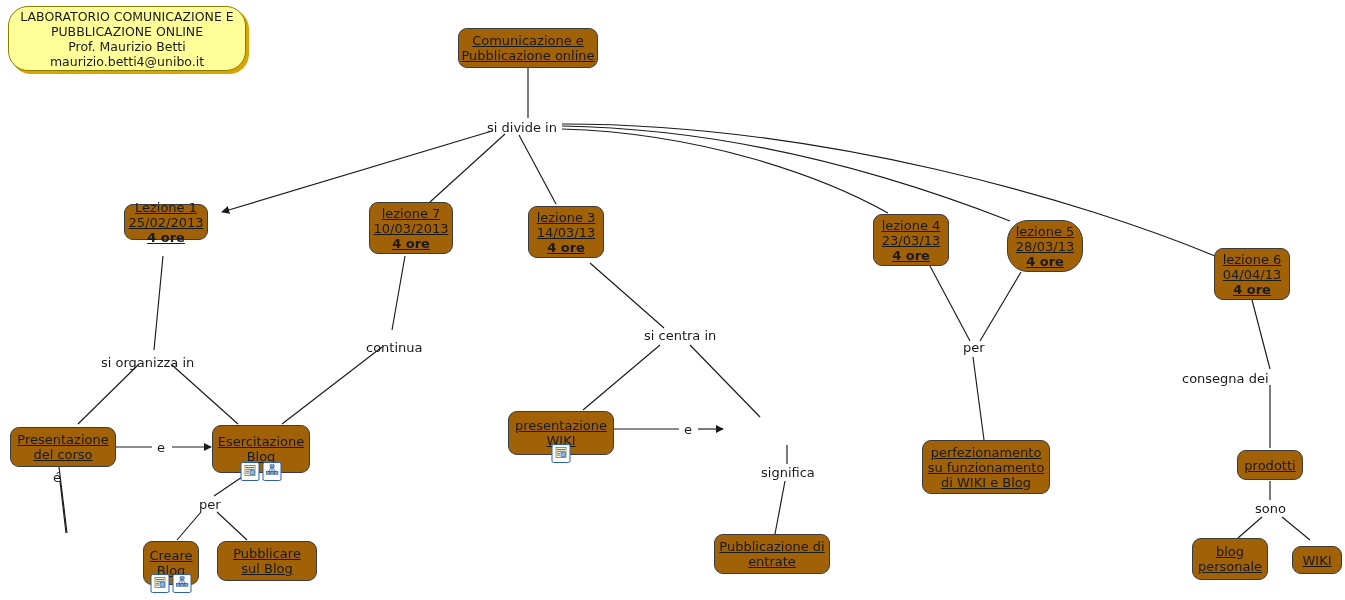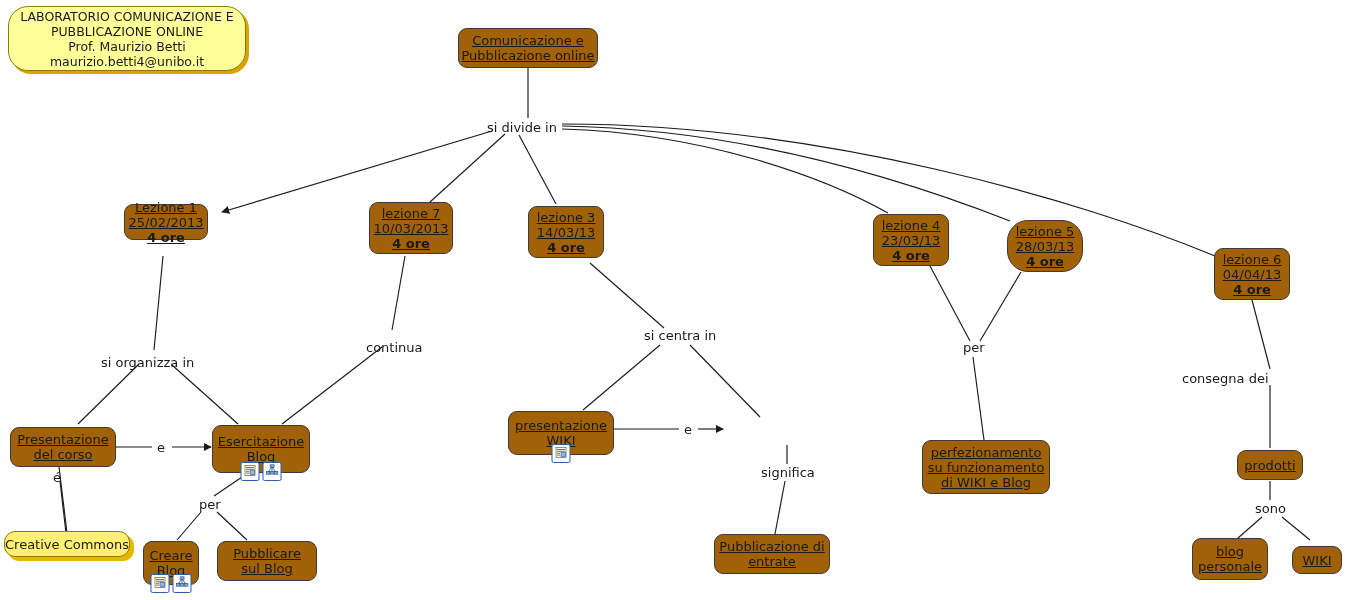--- a/index.html
+++ b/index.html
@@ -237,23 +237,20 @@
 
   <div class="node concept" style="left:10px; top:427px; width:106px; height:40px;">
     <span class="line">Presentazione</span>
     <span class="line">del corso</span>
   </div>
 
   <div class="linklabel" style="left:53px; top:470px;">é</div>
 
   <div class="linklabel" style="left:157px; top:440px;">e</div>
 
-  <div class="node cc-note" style="left:4px; top:531px; width:126px; height:26px;">
-    <span class="line">Creative Commons</span>
-  </div>
 
   <div class="node concept" style="left:212px; top:425px; width:98px; height:48px;">
     <span class="line">Esercitazione</span>
     <span class="line">Blog</span>
     <span class="icon-row">
       <span class="mini-icon">
         <svg width="15" height="15" viewBox="0 0 15 15">
           <rect x="1" y="1" width="13" height="13" fill="#ffffff"></rect>
           <rect x="2.5" y="2.5" width="10" height="10" fill="#fdfbe8" stroke="#6b6b00" stroke-width="0.7"></rect>
           <line x1="3.5" y1="4.5" x2="11.5" y2="4.5" stroke="#3a3a3a" stroke-width="0.7"></line>

